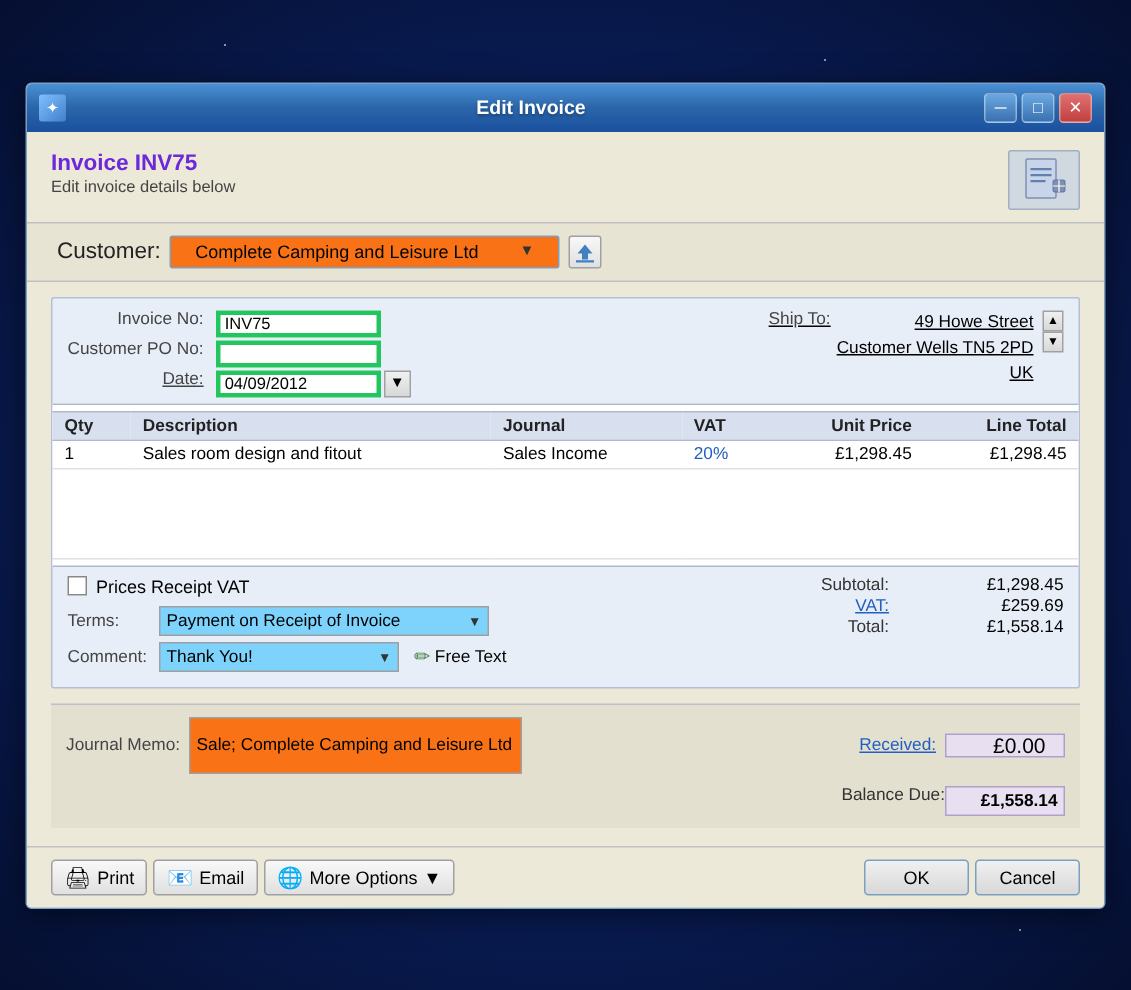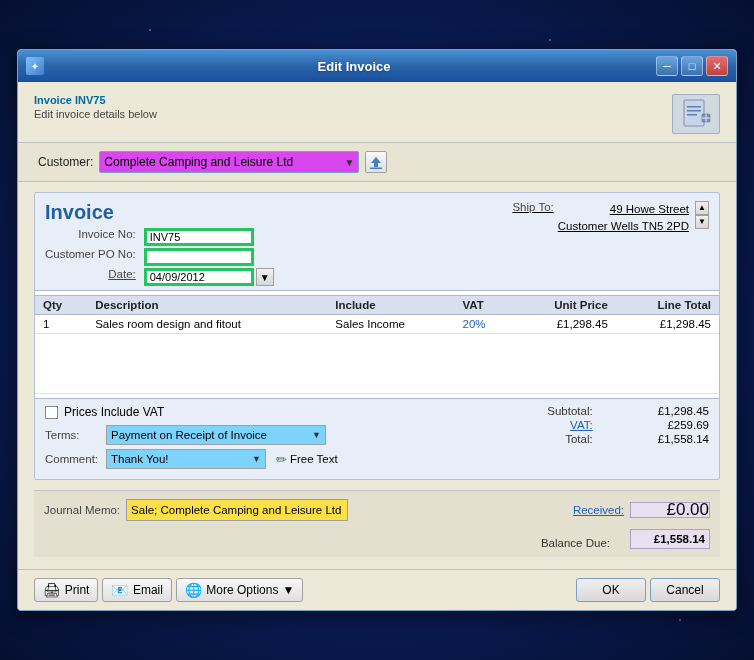--- a/index.html
+++ b/index.html
@@ -110,23 +110,23 @@
     
     .header-row {
       display: flex;
       align-items: flex-start;
       margin-bottom: 8px;
     }
     .header-info {
       flex: 1;
     }
     .invoice-title-main {
-      font-size: 11px;
+      font-size: 15px;
       font-weight: bold;
-      color: #0369a1;
+      color: #6d28d9;
     }
     .subtitle {
       font-size: 11px;
       color: #444;
       margin-top: 2px;
     }
     .header-icon {
       width: 48px;
       height: 40px;
       background: #d0d8e0;
@@ -144,30 +144,30 @@
       gap: 6px;
       padding: 8px 0;
       border-top: 1px solid #c0c0c0;
       border-bottom: 1px solid #c0c0c0;
       background: #e8e4d4;
       margin: 0 -16px;
       padding-left: 20px;
       padding-right: 16px;
     }
     .customer-label {
-      font-size: 12px;
+      font-size: 15px;
       color: #222;
       font-weight: 500;
     }
     .customer-select {
       flex: 1;
       max-width: 260px;
-      padding: 2px 4px;
+      padding: 2px 16px;
       border: 1px solid #7a9fc0;
-      background: #d946ef;
+      background: #f97316;
       font-size: 12px;
       height: 22px;
       border-radius: 2px;
       display: flex;
       align-items: center;
       justify-content: space-between;
     }
     .select-arrow {
       font-size: 10px;
       color: #333;
@@ -417,49 +417,49 @@
       margin-bottom: 8px;
     }
     .journal-label {
       font-size: 11.5px;
       color: #444;
       white-space: nowrap;
     }
     .journal-input {
       flex: 1;
       max-width: 380px;
-      height: 22px;
+      height: 38px;
       border: 1px solid #a0a0a0;
-      background: #fde047;
+      background: #f97316;
       padding: 2px 4px;
       font-size: 11.5px;
     }
     .received-link {
       color: #2060c0;
       text-decoration: underline;
       cursor: pointer;
       font-size: 11.5px;
     }
     .received-val {
       width: 80px;
       height: 16px;
       background: #e8e0f0;
       border: 1px solid #b0a0c8;
       text-align: right;
-      padding-right: 0;
-      font-size: 17px;
+      padding-right: 12px;
+      font-size: 14px;
       display: flex;
       align-items: center;
       justify-content: flex-end;
       color: #000;
     }
     .balance-row {
       display: flex;
-      align-items: flex-end;
-      gap: 20px;
+      align-items: flex-start;
+      gap: 0;
       justify-content: flex-end;
     }
     .balance-label {
       font-size: 11.5px;
       color: #333;
     }
     .balance-val {
       width: 80px;
       height: 20px;
       border: 1px solid #b0a0c8;
@@ -569,21 +569,20 @@
         <svg width="16" height="16" viewBox="0 0 16 16">
           <polygon points="8,3 13,9 10,9 10,13 6,13 6,9 3,9" fill="#4080c0"></polygon>
           <rect x="2" y="13.5" width="12" height="1.5" fill="#4080c0"></rect>
         </svg>
       </div>
     </div>
 
     <div class="invoice-panel">
       <div class="invoice-panel-header">
         <div>
-          <div class="invoice-heading">Invoice</div>
           <div class="field-grid">
             <span class="field-label">Invoice No:</span>
             <div class="field-value">
               <input type="text" value="INV75" style="">
             </div>
             <span class="field-label">Customer PO No:</span>
             <div class="field-value">
               <input type="text" value="" style="">
             </div>
             <span class="field-label" style="text-decoration: underline;">Date:</span>
@@ -592,36 +591,37 @@
               <div class="date-btn">▼</div>
             </div>
           </div>
         </div>
         <div class="ship-area">
           <div style="display:flex; gap:4px; justify-content:flex-end; padding-right:20px;">
             <span class="ship-label">Ship To:</span>
             <div class="ship-address">
               <div>49 Howe Street</div>
               <div>Customer Wells TN5 2PD</div>
+              <div>UK</div>
             </div>
           </div>
           <div class="scroll-btns">
             <div class="scroll-btn">▲</div>
             <div class="scroll-btn">▼</div>
           </div>
         </div>
       </div>
 
       <div class="table-wrapper">
         <table class="invoice-table">
           <thead>
             <tr>
               <th>Qty</th>
               <th>Description</th>
-              <th>Include</th>
+              <th>Journal</th>
               <th>VAT</th>
               <th class="right">Unit Price</th>
               <th class="right">Line Total</th>
             </tr>
           </thead>
           <tbody>
             <tr>
               <td>1</td>
               <td>Sales room design and fitout</td>
               <td>Sales Income</td>
@@ -633,21 +633,21 @@
                 <td colspan="6"></td>
               </tr>
           </tbody>
         </table>
       </div>
 
       <div class="bottom-panel">
         <div class="bottom-left">
           <div class="prices-row">
             <div class="checkbox"></div>
-            <span>Prices Include VAT</span>
+            <span>Prices Receipt VAT</span>
           </div>
           <div class="terms-row">
             <span class="bl-label">Terms:</span>
             <div class="dropdown-field">
               <span>Payment on Receipt of Invoice</span>
               <span class="dropdown-arrow">▼</span>
             </div>
           </div>
           <div class="comment-row">
             <span class="bl-label">Comment:</span>

